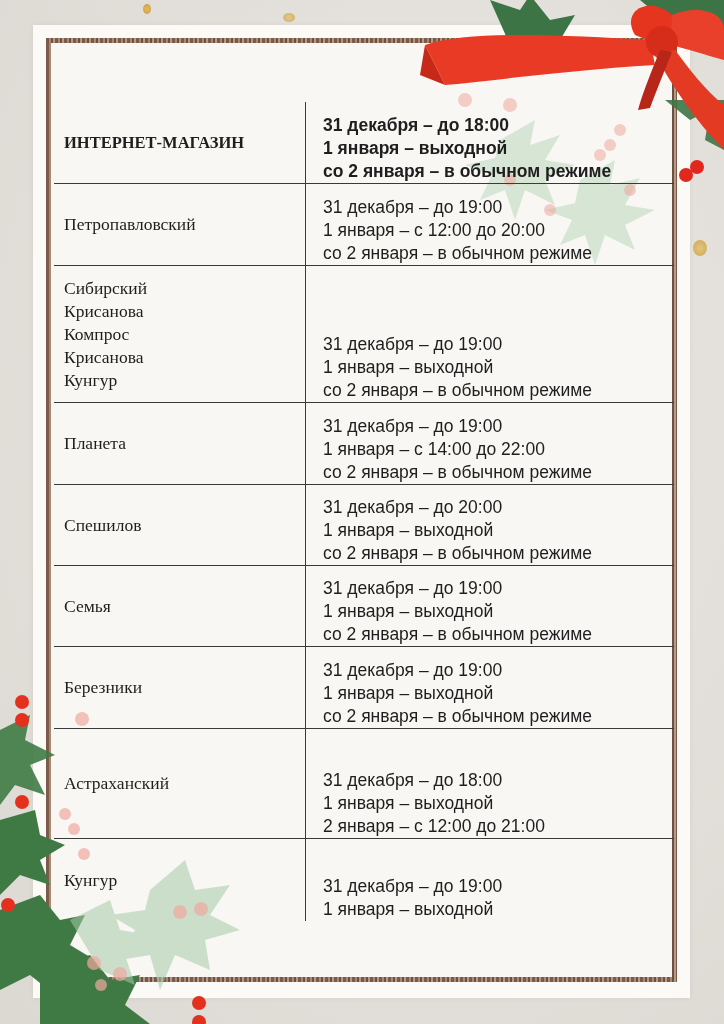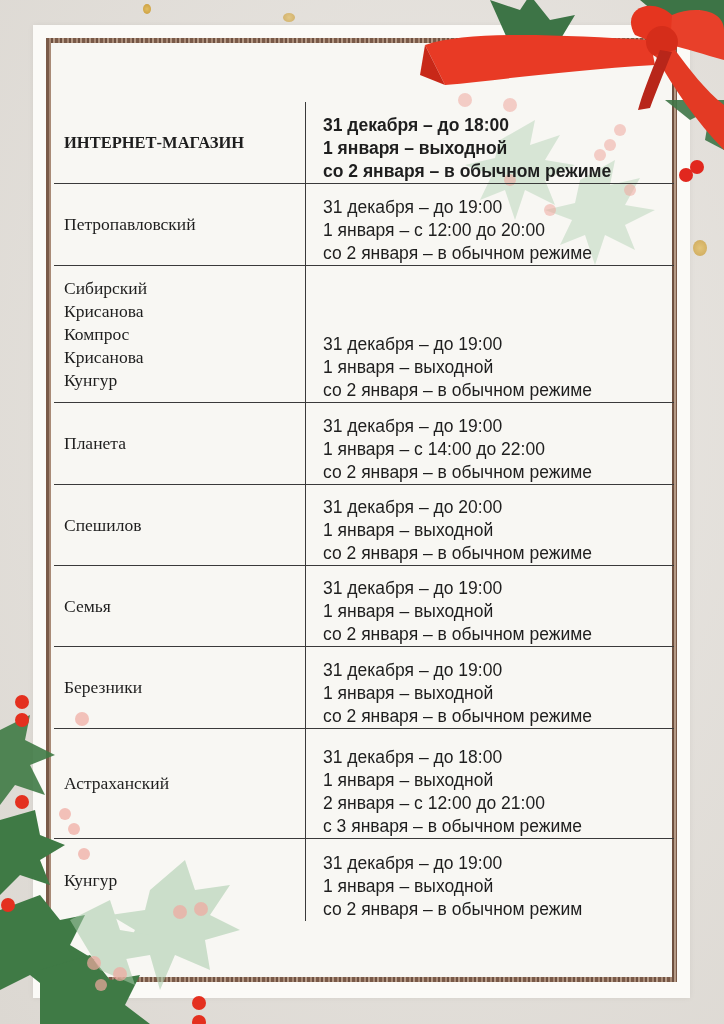--- a/index.html
+++ b/index.html
@@ -214,27 +214,25 @@
   </div>
 
   <div class="row" style="height:110px;">
     <div class="cell-name">
       <span>Астраханский</span>
     </div>
     <div class="cell-hours">
       <span>31 декабря – до 18:00</span>
       <span>1 января – выходной</span>
       <span>2 января – с 12:00 до 21:00</span>
-      <span>с 3 января – в обычном режиме</span>
     </div>
   </div>
 
   <div class="row" style="height:82px;">
     <div class="cell-name">
       <span>Кунгур</span>
     </div>
     <div class="cell-hours">
       <span>31 декабря – до 19:00</span>
       <span>1 января – выходной</span>
-      <span>со 2 января – в обычном режим</span>
     </div>
   </div>
 </div>
 
 </body></html>

